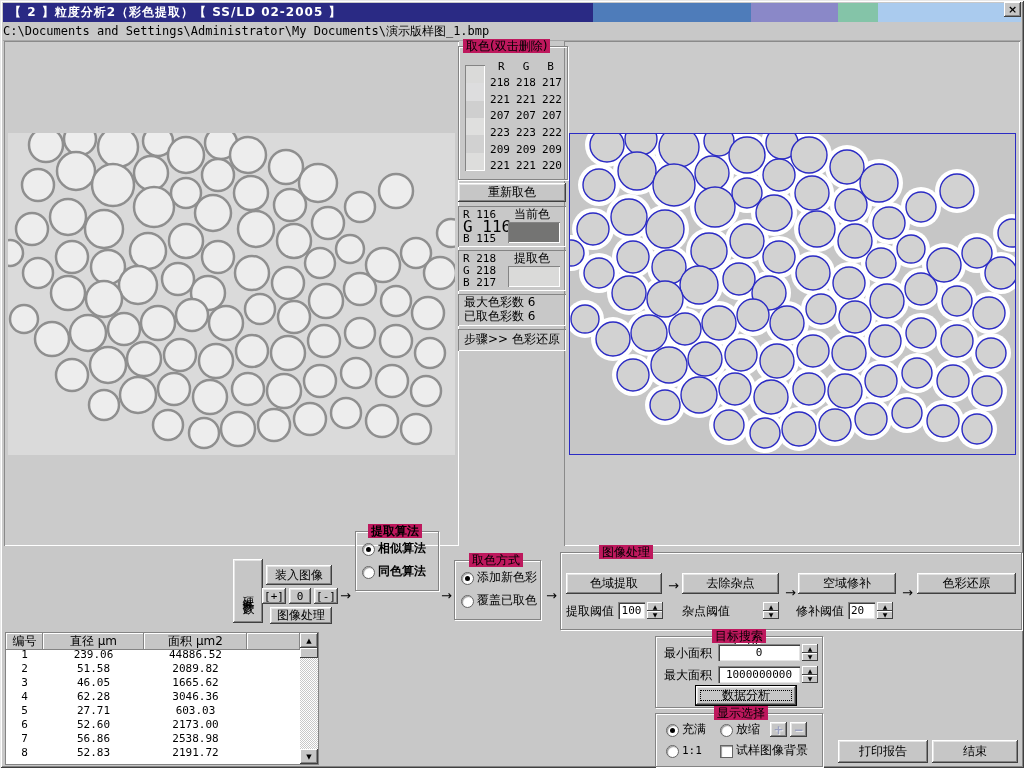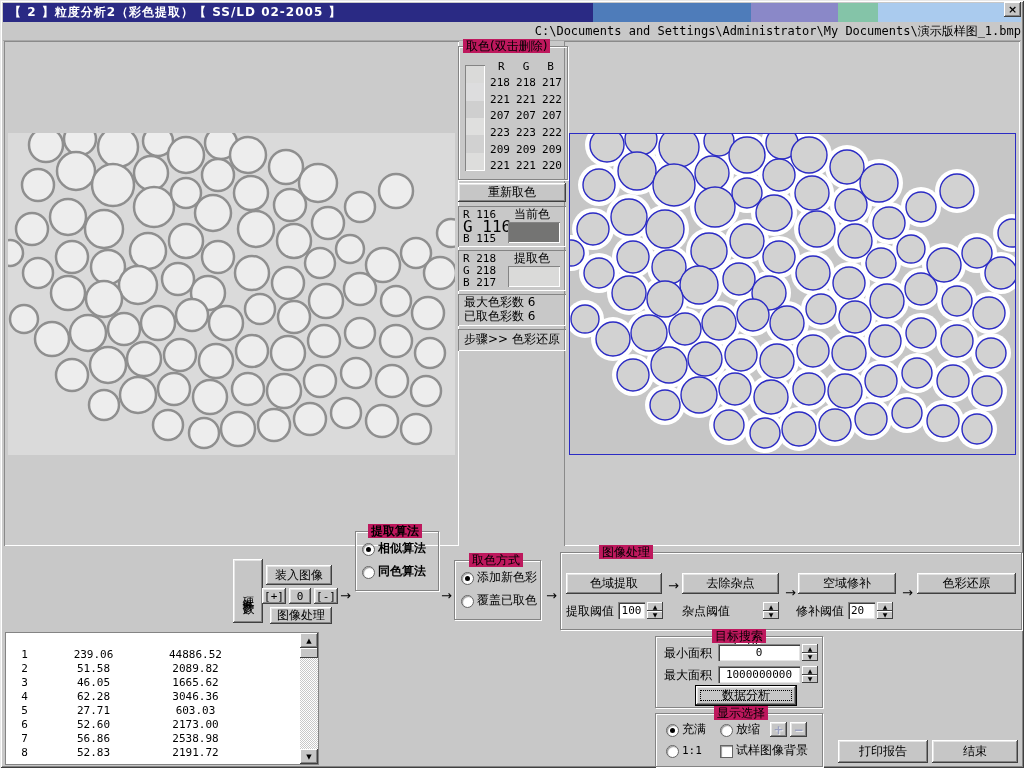--- a/index.html
+++ b/index.html
@@ -14,21 +14,21 @@
   .titlebar{position:absolute;left:3px;top:3px;width:1018px;height:19px;
     background:linear-gradient(to right,#2a2a84 0%,#2a2a84 58%,#4e7cba 58%,#4e7cba 73.5%,#8a88c8 73.5%,#8a88c8 82%,#84c4a8 82%,#84c4a8 86%,#aacbee 86%);
     display:flex;align-items:center;}
   .title-text{color:#fff;font-weight:bold;padding-left:6px;letter-spacing:1px;font-size:12px;}
   .closebtn{position:absolute;right:3px;top:2px;width:17px;height:15px;background:#c6c6c6;
     box-shadow:inset -1px -1px 0 #404040, inset 1px 1px 0 #fff, inset -2px -2px 0 #848484;
     display:flex;align-items:center;justify-content:center;font-weight:bold;font-size:11px;line-height:11px;}
 
   
   .pathbar{position:absolute;left:3px;top:22px;width:1018px;height:18px;background:#c8c8c8;
-    border-bottom:1px solid #a8a8a8;display:flex;align-items:center;justify-content:flex-end;font-size:12px;}
+    border-bottom:1px solid #a8a8a8;display:flex;align-items:center;justify-content:flex-start;font-size:12px;}
 
   
   .imgpanel{position:absolute;background:#cbcbcb;
     box-shadow:inset 1px 1px 0 #8a8a8a, inset -1px -1px 0 #fff;}
   .imgpanel svg{position:absolute;display:block;}
   #left-svg{background:#dadada;}
   #right-svg{background:#c6c6c6;}
 
   
   .btn{position:absolute;background:#c6c6c6;
@@ -504,20 +504,26 @@
   <div class="field" style="left:848px;top:602px;width:27px;height:17px;padding-left:3px;box-sizing:border-box;">20</div>
   <div class="spin" style="left:877px;top:602px;">
       <div class="spin-btn">▲</div>
       <div class="spin-btn">▼</div>
     </div>
   <span class="arrow" style="left:902px;top:586px;">→</span>
 
   <div class="btn" style="left:917px;top:573px;width:99px;height:21px;">色彩还原</div>
 
   <div id="ptable">
+    <div id="table-header">
+        <div class="th">编号</div>
+        <div class="th">直径 μm</div>
+        <div class="th">面积 μm2</div>
+        <div class="th"></div>
+      </div>
     <div id="table-body">
         <div class="tr">
           <div class="td">1</div>
           <div class="td">239.06</div>
           <div class="td">44886.52</div>
           <div class="td"></div>
         </div>
         <div class="tr">
           <div class="td">2</div>
           <div class="td">51.58</div>

